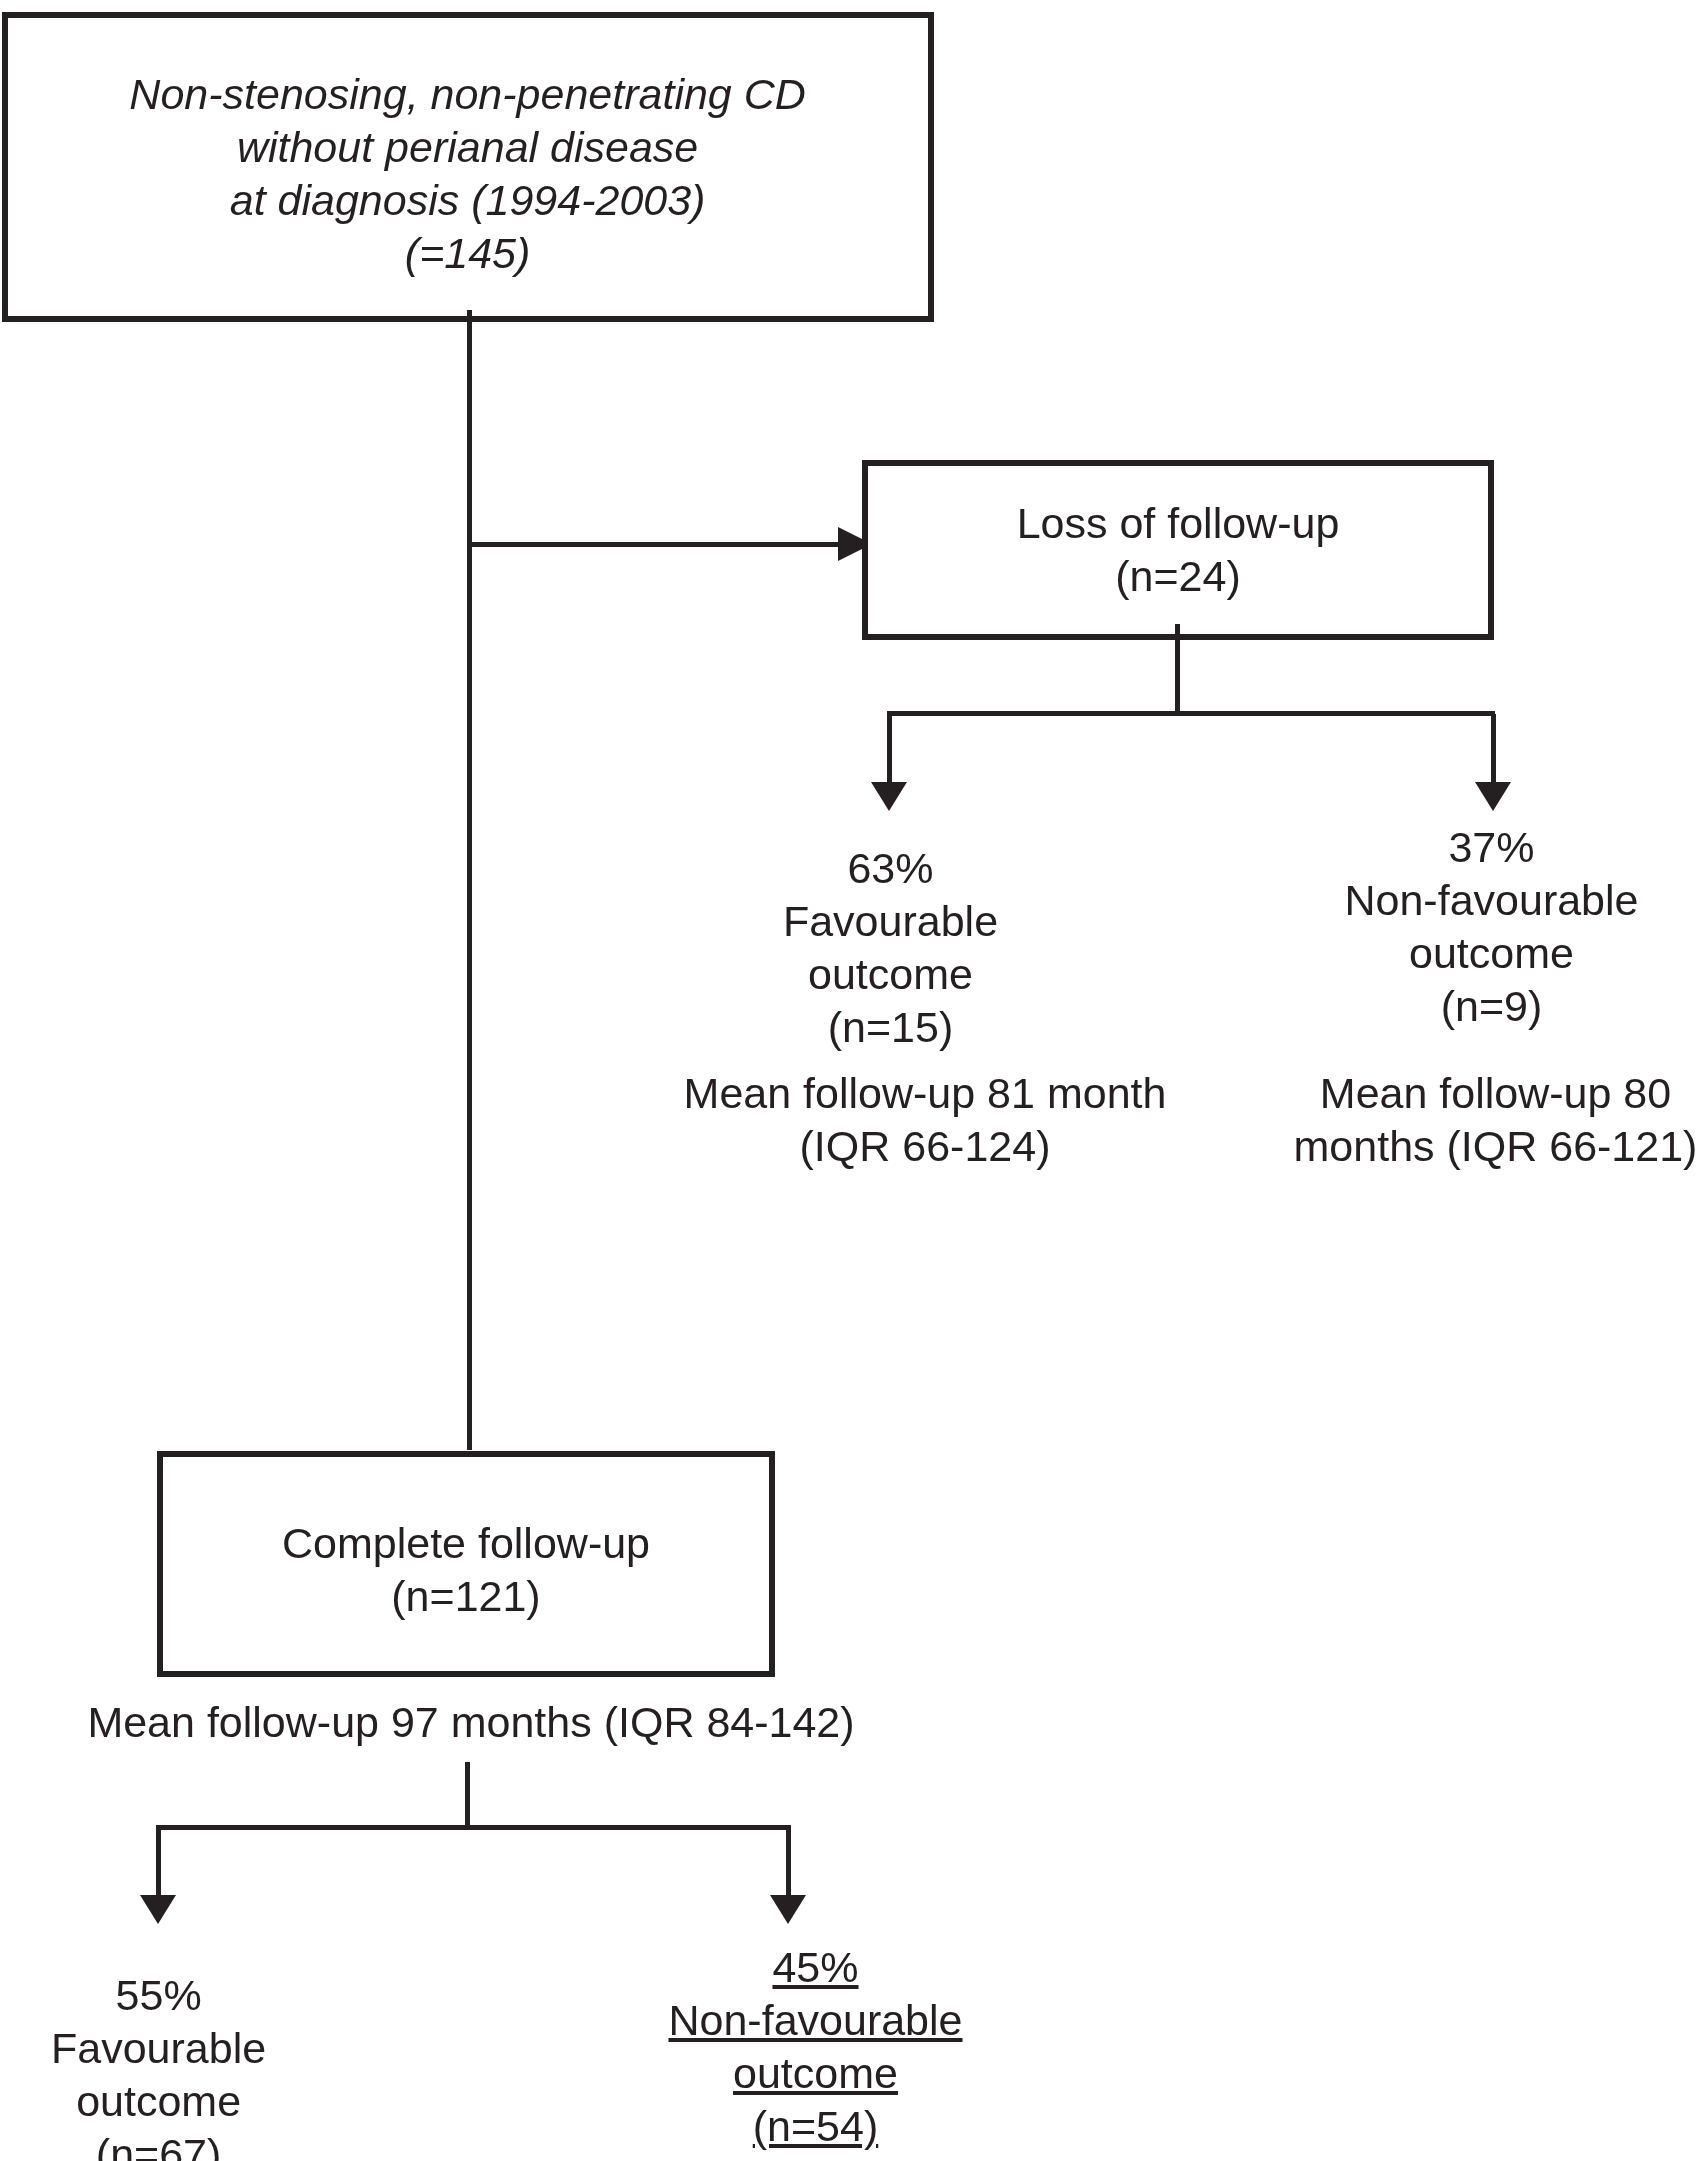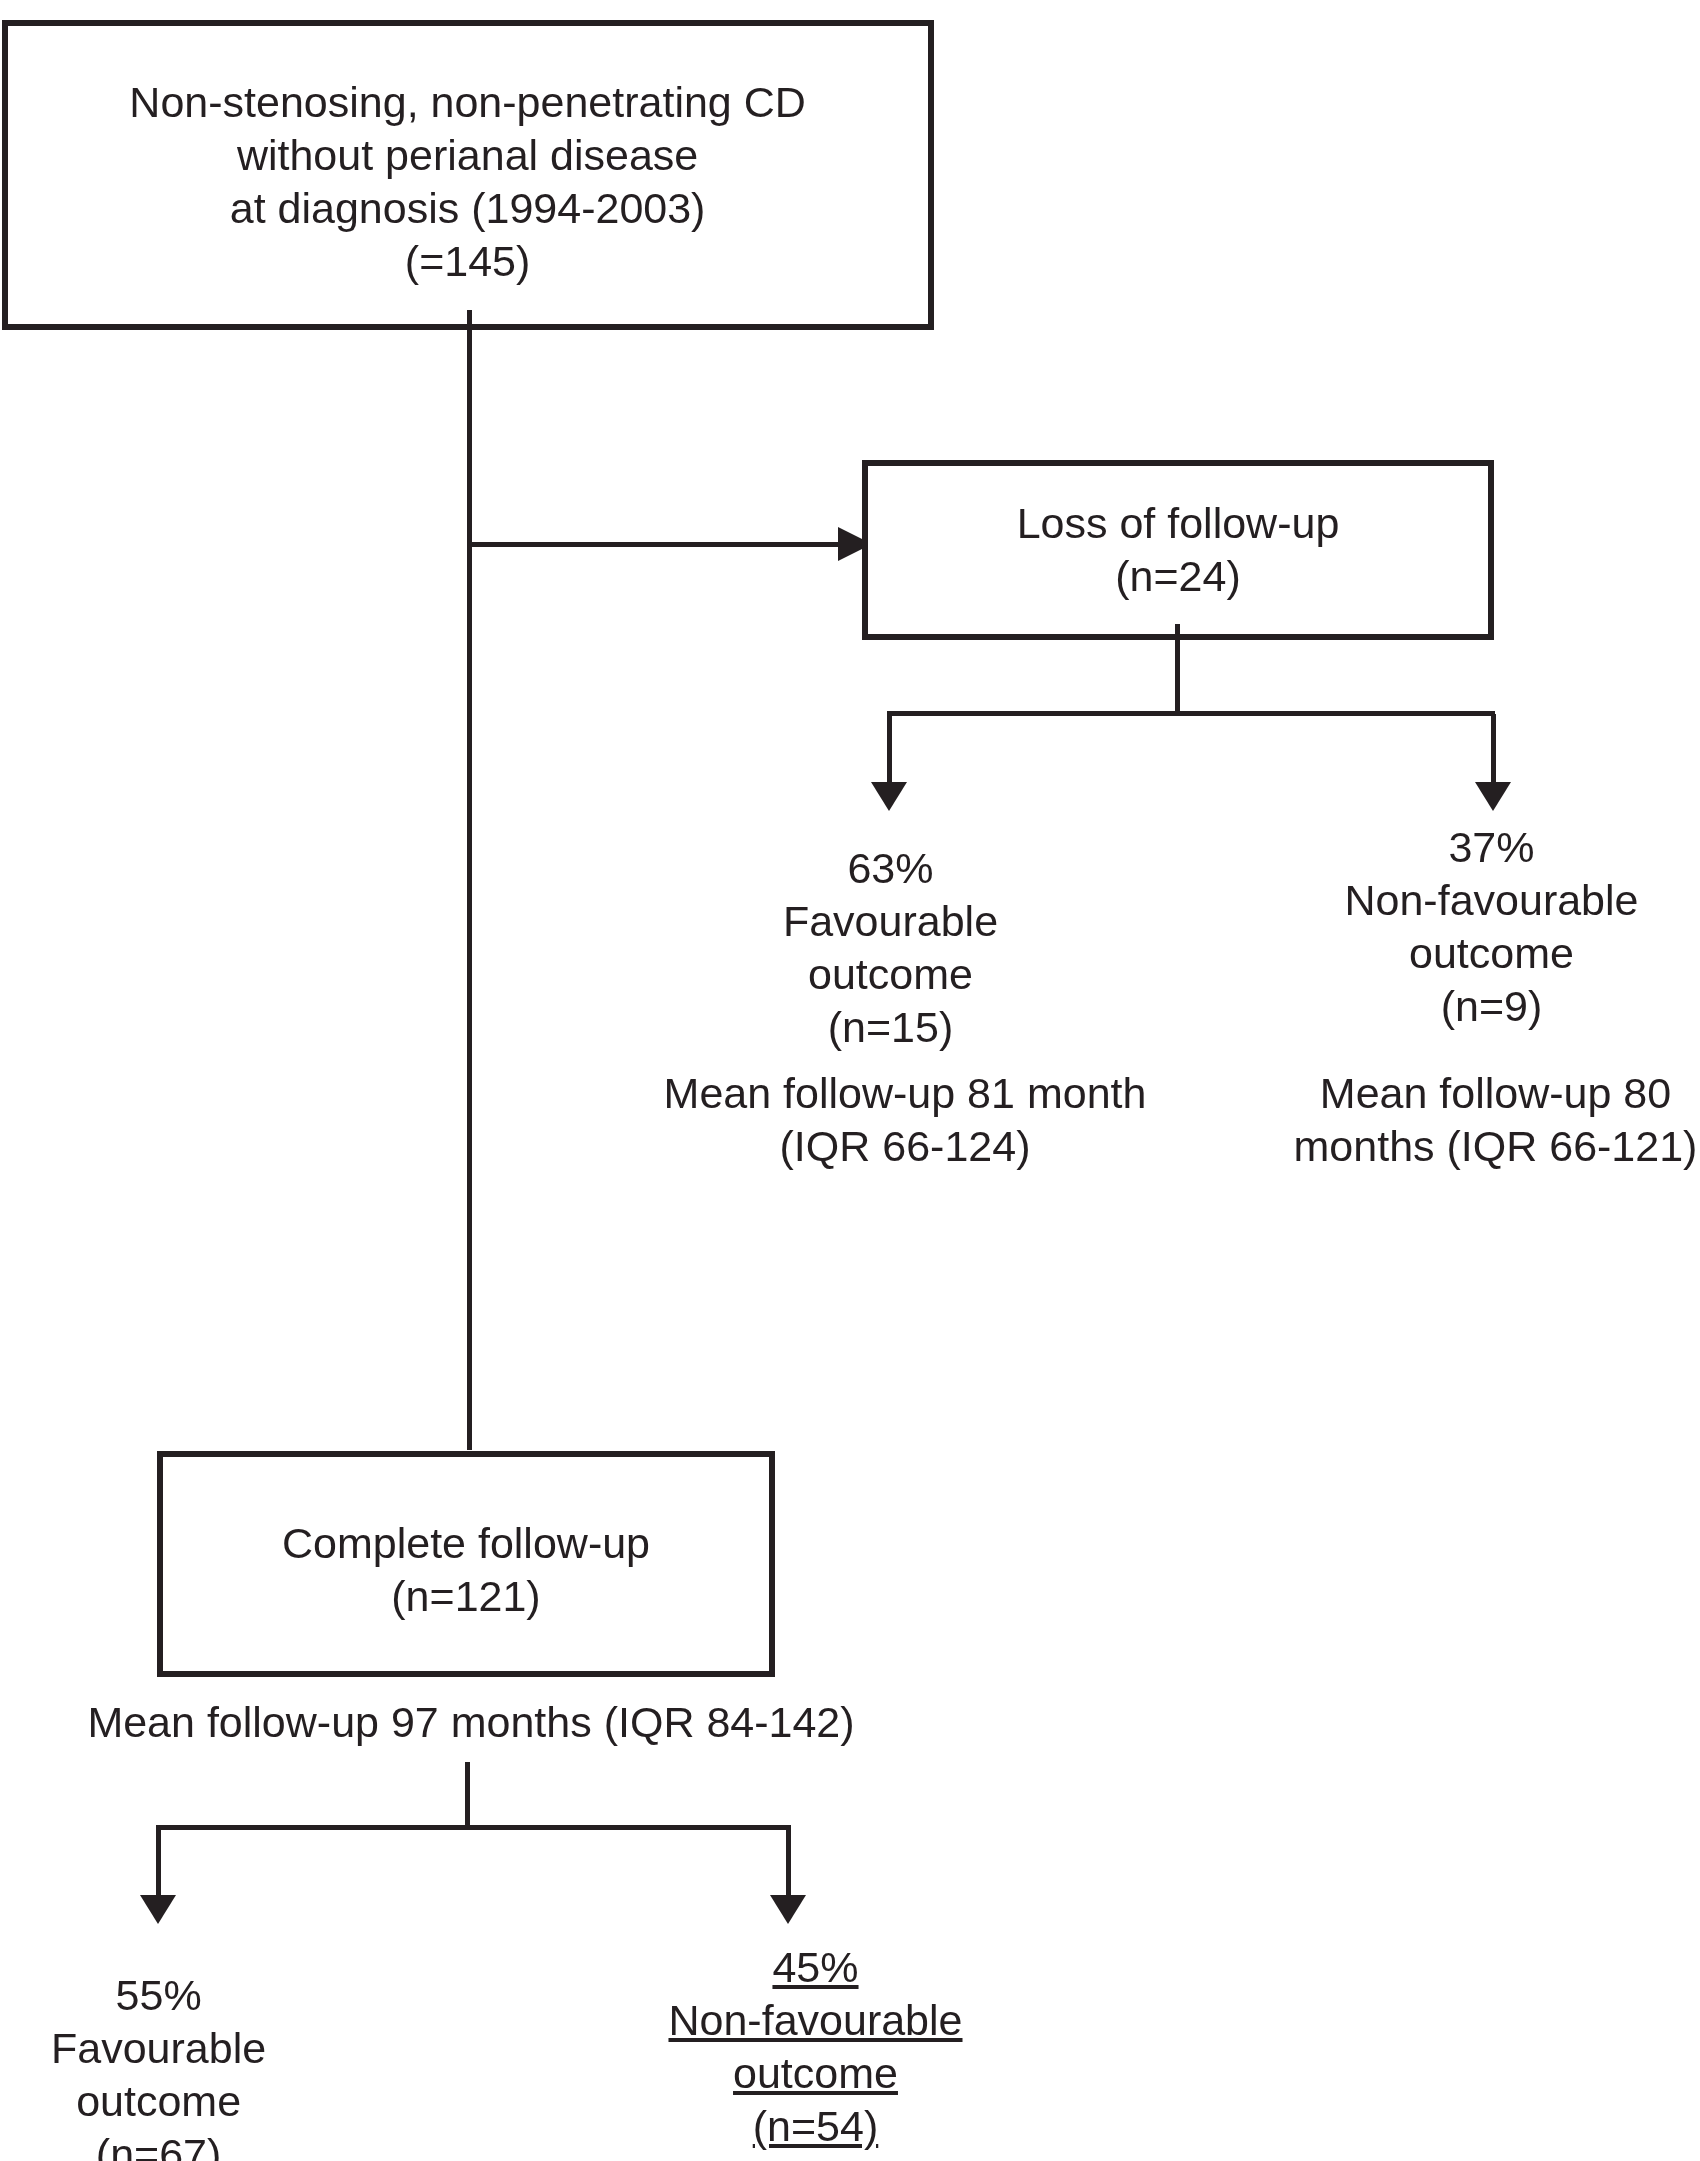--- a/index.html
+++ b/index.html
@@ -54,21 +54,21 @@
     border-top:17px solid transparent;
     border-bottom:17px solid transparent;
     border-left:34px solid var(--ink);
   }
 </style>
 </head>
 <body>
 
 <div class="figure">
 
-  <div class="box" style="left:1.6px;top:20px;width:932px;height:310px;padding-top:13px;">
+  <div class="box" style="left:1.6px;top:12px;width:932px;height:310px;padding-top:13px;font-style:italic;">
     <div class="tline">Non-stenosing, non-penetrating CD</div>
     <div class="tline">without perianal disease</div>
     <div class="tline">at diagnosis (1994-2003)</div>
     <div class="tline">(=145)</div>
   </div>
 
   <div class="vline" style="left:467px;top:310px;width:4.7px;height:1140px;"></div>
 
   <div class="hline" style="left:470px;top:542px;width:370px;height:4.7px;"></div>
   <div class="arrow-right" style="left:838px;top:527px;"></div>
@@ -87,21 +87,21 @@
   <div class="vline" style="left:1491px;top:714px;width:4.7px;height:70px;"></div>
   <div class="arrow-down" style="left:1475px;top:782px;"></div>
 
   <div class="label" style="left:657px;top:821px;width:467px;margin-top:21px;">
     <div class="tline">63%</div>
     <div class="tline">Favourable</div>
     <div class="tline">outcome</div>
     <div class="tline">(n=15)</div>
   </div>
 
-  <div class="label" style="left:594px;top:1067px;width:622px;">
+  <div class="label" style="left:614px;top:1067px;width:622px;">
     <div class="tline">Mean follow-up 81 month</div>
     <div class="tline">(IQR 66-124)</div>
   </div>
 
   <div class="label" style="left:1258px;top:821px;width:467px;">
     <div class="tline">37%</div>
     <div class="tline">Non-favourable</div>
     <div class="tline">outcome</div>
     <div class="tline">(n=9)</div>
   </div>

